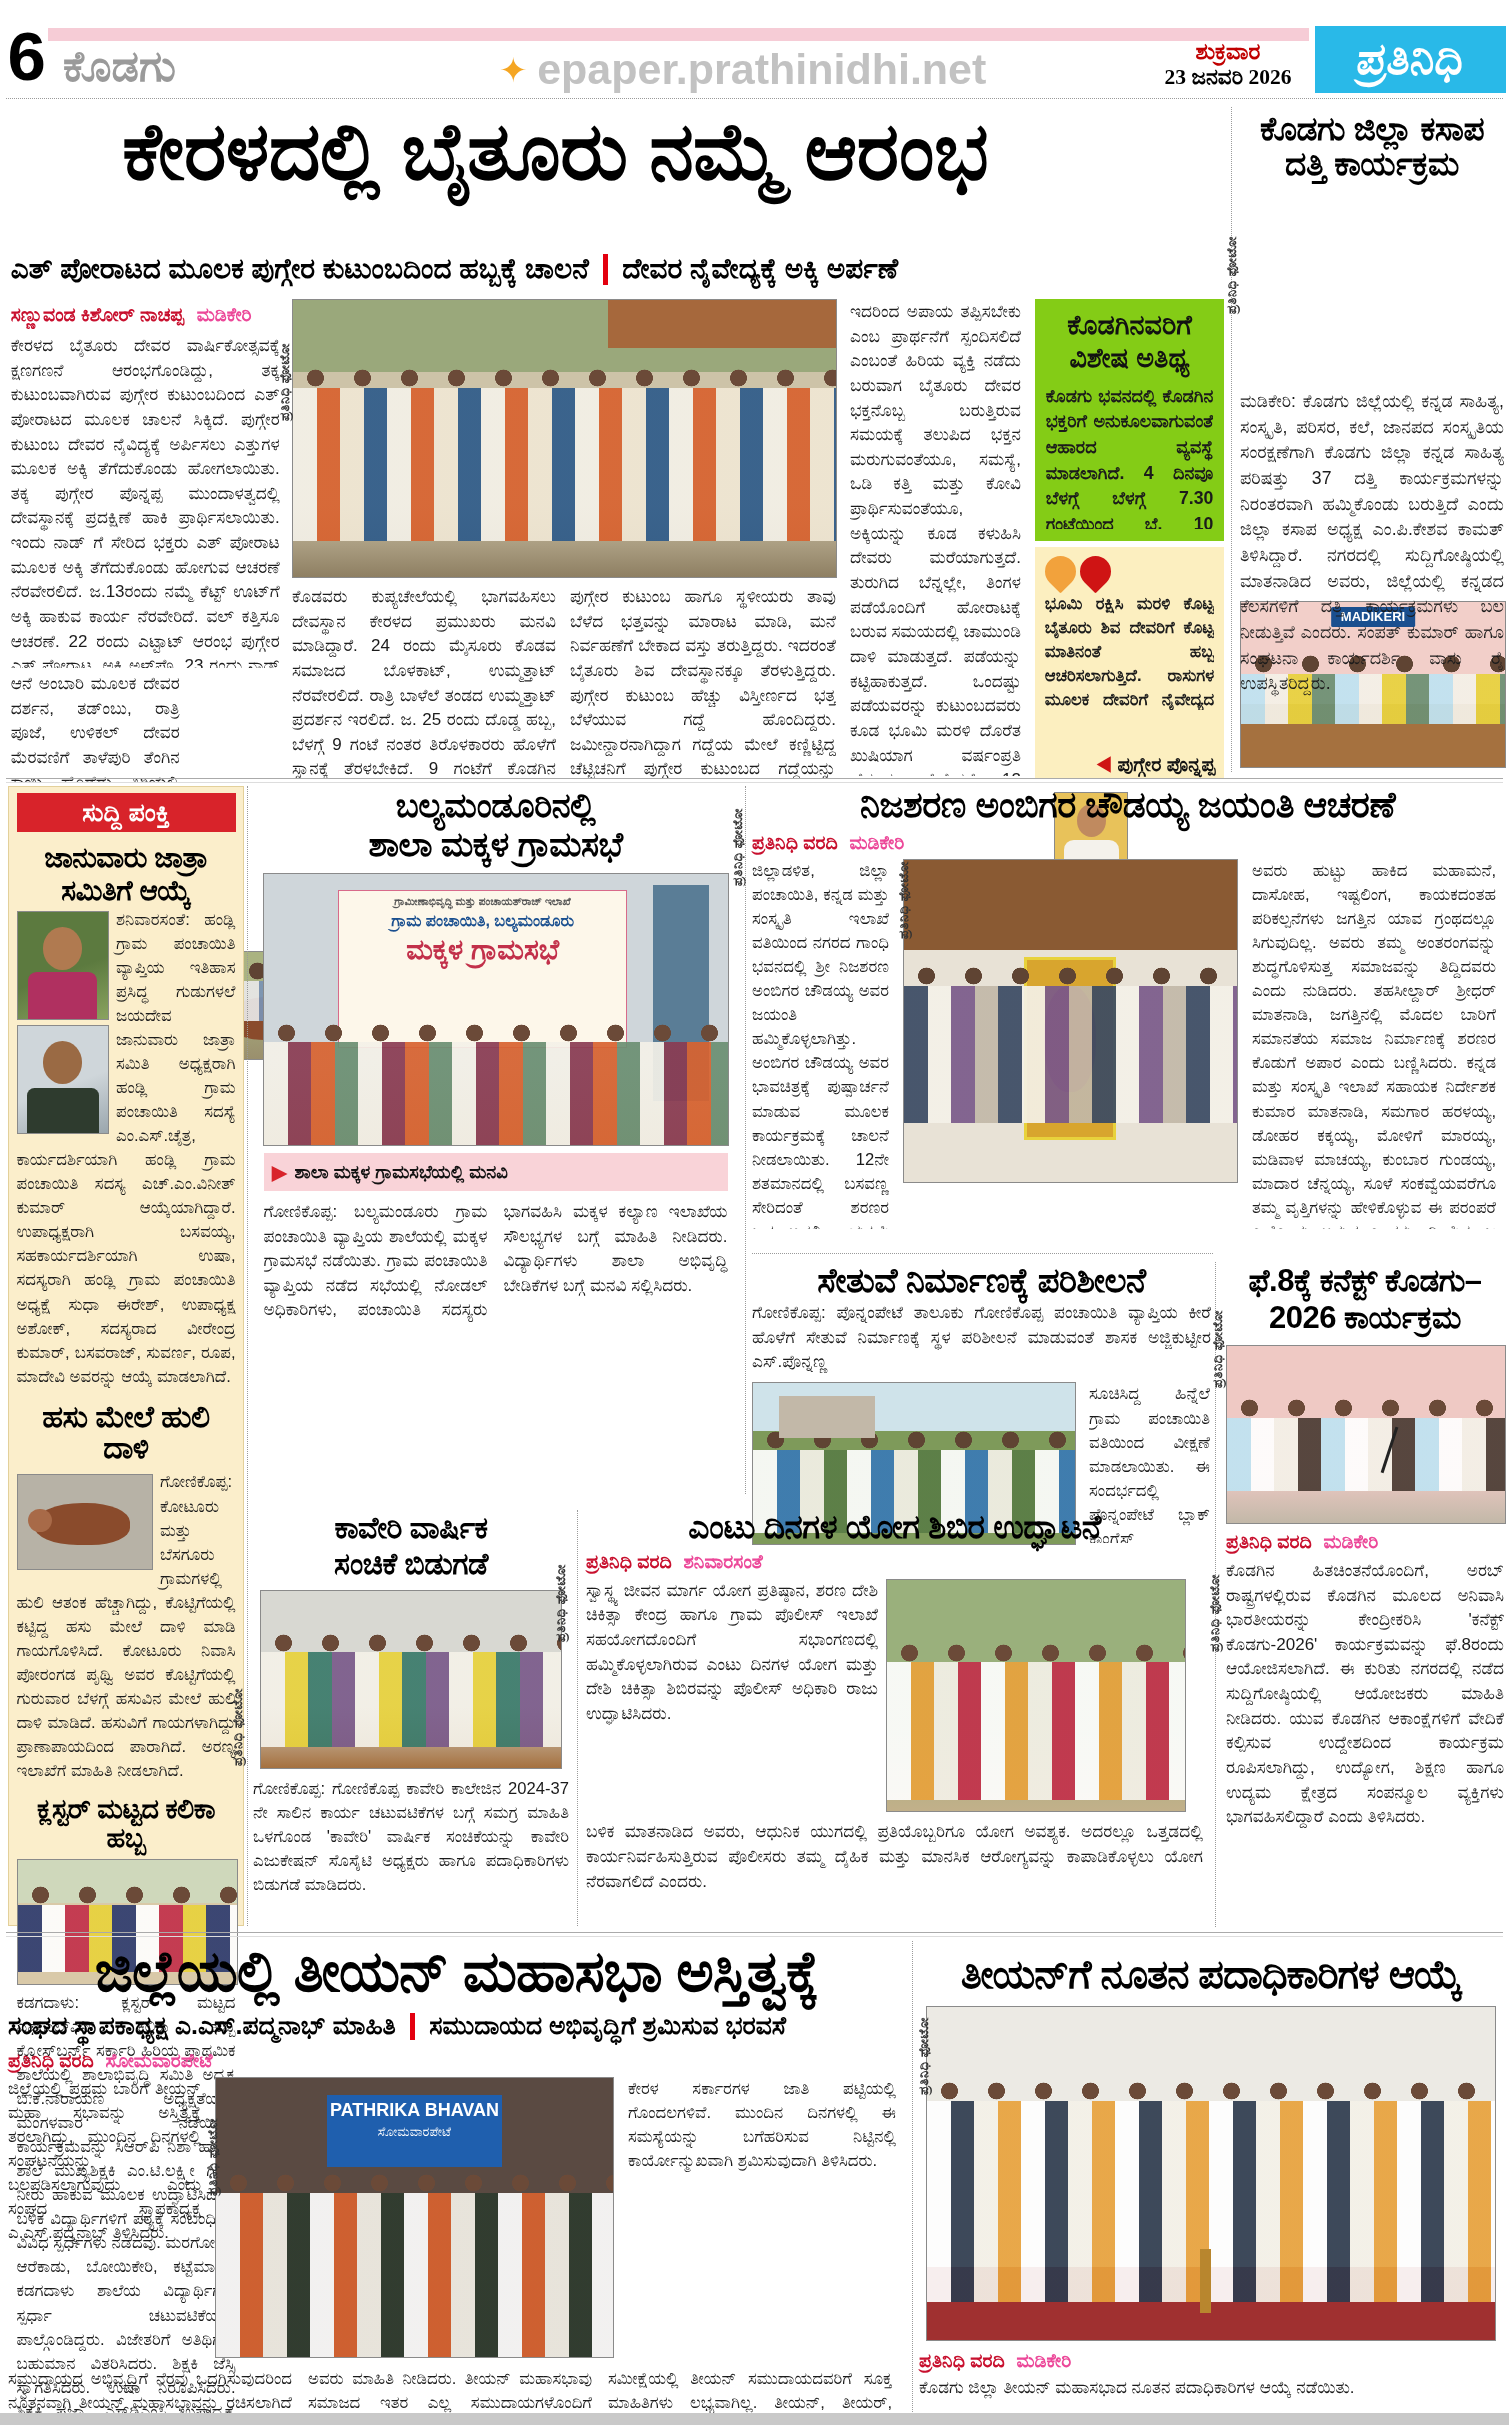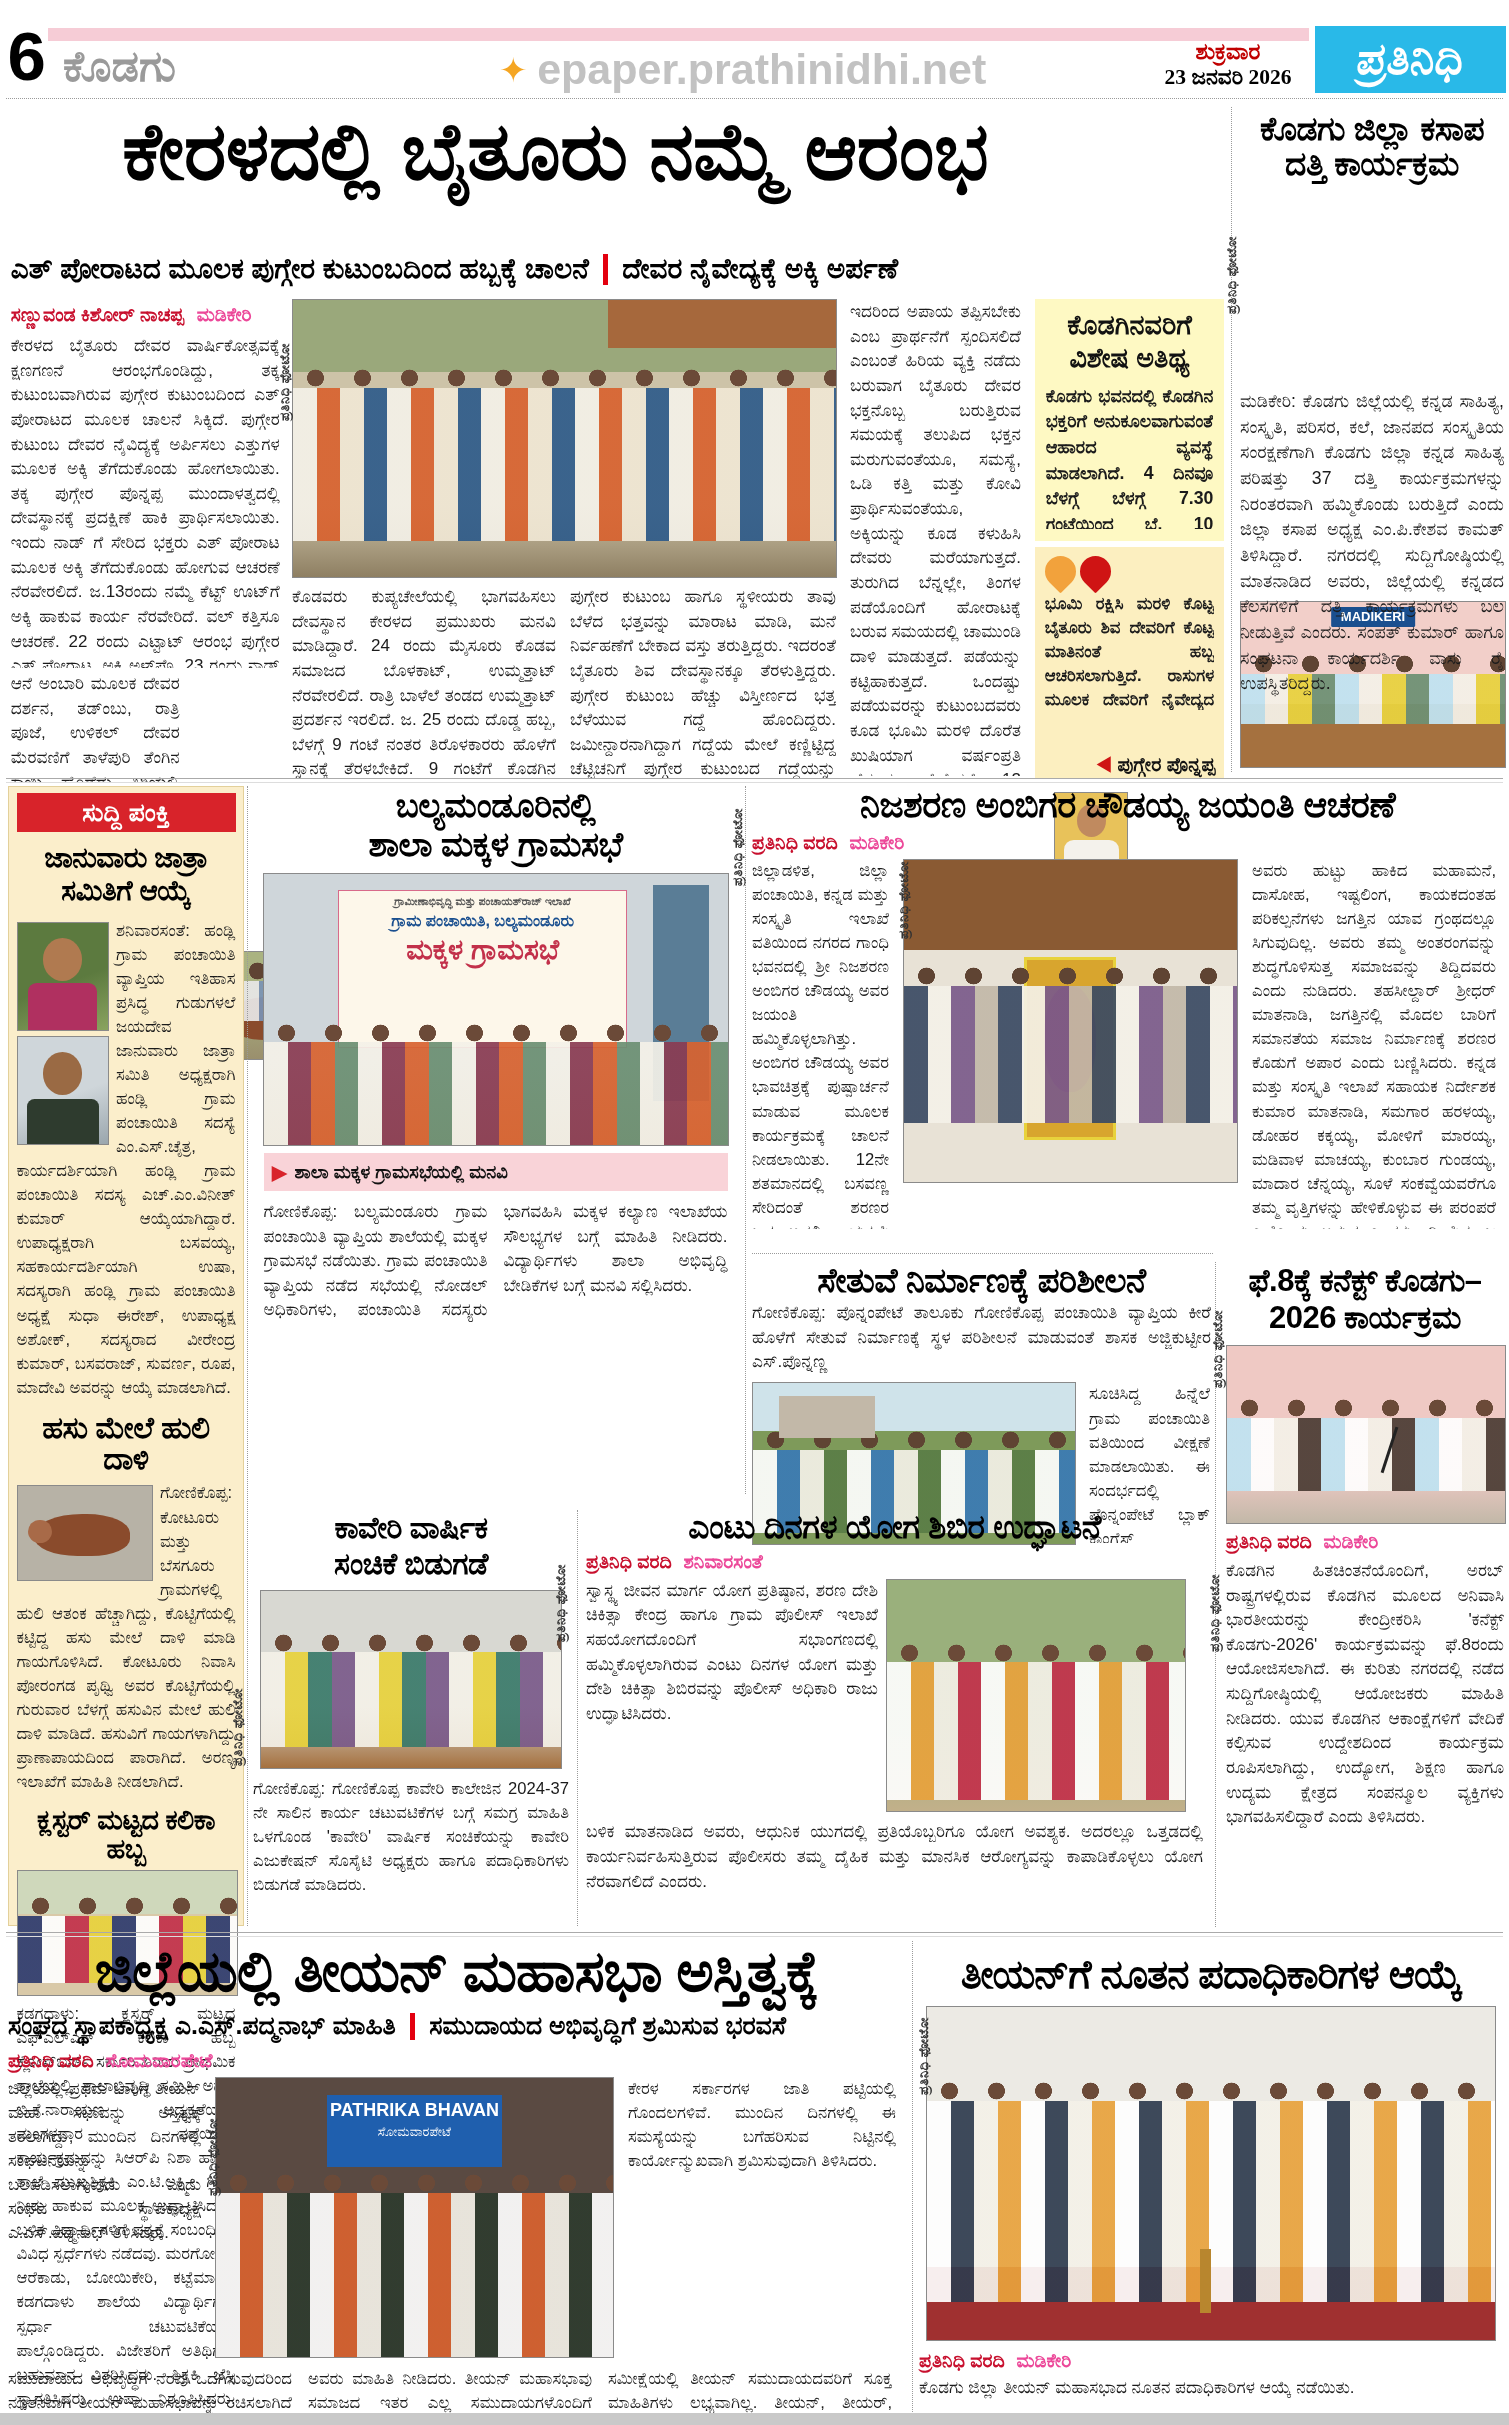--- a/index.html
+++ b/index.html
@@ -79,21 +79,21 @@
     <span>ಕೊಡವರು ಕುಪ್ಯಚೇಲೆಯಲ್ಲಿ ಭಾಗವಹಿಸಲು ದೇವಸ್ಥಾನ ಕೇರಳದ ಪ್ರಮುಖರು ಮನವಿ ಮಾಡಿದ್ದಾರೆ. 24 ರಂದು ಮೈಸೂರು ಕೊಡವ ಸಮಾಜದ ಬೊಳಕಾಟ್, ಉಮ್ಮತ್ತಾಟ್ ನೆರವೇರಲಿದೆ. ರಾತ್ರಿ ಬಾಳೆಲೆ ತಂಡದ ಉಮ್ಮತ್ತಾಟ್ ಪ್ರದರ್ಶನ ಇರಲಿದೆ. ಜ. 25 ರಂದು ದೊಡ್ಡ ಹಬ್ಬ, ಬೆಳಗ್ಗೆ 9 ಗಂಟೆ ನಂತರ ತಿರೊಳಕಾರರು ಹೊಳೆಗೆ ಸ್ನಾನಕ್ಕೆ ತೆರಳಬೇಕಿದೆ. 9 ಗಂಟೆಗೆ ಕೊಡಗಿನ ದೇವರುಗಳ ದರ್ಶನ, ತಿರೊಳಕಾರರು ಆಯುಧ ಹೊತ್ತು ಕುಣಿಯಲಿದೆ. ನೈವಿದ್ಯ ಅರ್ಪಣೆ, ಪ್ರಸಾದ ಸ್ವೀಕಾರ ನಡೆಯಲಿದೆ. 26 ರಂದು ಆರಾಟ್ ನಮ್ಮೆ ನಡೆಯಲಿದೆ. ಮಧ್ಯಾಹ್ನ ನೃತ್ಯ ನೆರವೇರಲಿದೆ.</span> 
   </div>
   <div class="abs bt" style="left:570px;top:585px;width:266px;height:193px;overflow:hidden">ಪುಗ್ಗೇರ ಕುಟುಂಬ ಹಾಗೂ ಸ್ಥಳೀಯರು ತಾವು ಬೆಳೆದ ಭತ್ತವನ್ನು ಮಾರಾಟ ಮಾಡಿ, ಮನೆ ನಿರ್ವಹಣೆಗೆ ಬೇಕಾದ ವಸ್ತು ತರುತ್ತಿದ್ದರು. ಇದರಂತೆ ಬೈತೂರು ಶಿವ ದೇವಸ್ಥಾನಕ್ಕೂ ತೆರಳುತ್ತಿದ್ದರು. ಪುಗ್ಗೇರ ಕುಟುಂಬ ಹೆಚ್ಚು ವಿಸ್ತೀರ್ಣದ ಭತ್ತ ಬೆಳೆಯುವ ಗದ್ದೆ ಹೊಂದಿದ್ದರು. ಜಮೀನ್ದಾರನಾಗಿದ್ದಾಗ ಗದ್ದೆಯ ಮೇಲೆ ಕಣ್ಣಿಟ್ಟಿದ್ದ ಚೆಟ್ಟಿಚನಿಗೆ ಪುಗ್ಗೇರ ಕುಟುಂಬದ ಗದ್ದೆಯನ್ನು ಕಿತ್ತುಕೊಳ್ಳುವ ದುರಾಸೆಯಿಂದ ಪುಗ್ಗೇರ ಕುಟುಂಬದ ಕೊಟ್ಟಿಗೆಯಲ್ಲಿದ್ದ 12 ರಾಸು ದನಗಳನ್ನು ಕಟ್ಟಿಕೊಂಡು ಉಳುಮೆ ಮಾಡುವ ಮೂಲಕ ಜಗಳಕ್ಕೆ ಇಳಿದಿದ್ದ. 1 ತಿಂಗಳ ಒಳಗೆ ಭೂಮಿಯನ್ನು ನೀಡುವಂತೆಯೂ, ತಪ್ಪಿದಲ್ಲಿ ಯುದ್ಧ ಎದುರಿಸಲು ಕೇಳಿಕೊಂಡಿದ್ದ. ಇದನ್ನು ಕಂಡ ಪುಗ್ಗೇರ ಕುಟುಂಬದ ಹಿರಿಯ ವ್ಯಕ್ತಿ ತನ್ನ ಕೆಲಸಕ್ಕೆಂದು ಇದ್ದ ಕೇರಳದ ಕರಿಂಬ ಎಂಬುವವನೊಂದಿಗೆ ನೋವು ಹಂಚಿಕೊಂಡಿದ್ದ. ಇದಕ್ಕೆ ಸೂಕ್ತ ಸಲಹೆ ನೀಡಿದ ಕರಿಂಬ ಕೇರಳದ ಬೈತೂರು ದೇವ</div>
   <div class="abs bt" style="left:850px;top:300px;width:171px;height:476px;overflow:hidden">ಇದರಿಂದ ಅಪಾಯ ತಪ್ಪಿಸಬೇಕು ಎಂಬ ಪ್ರಾರ್ಥನೆಗೆ ಸ್ಪಂದಿಸಲಿದೆ ಎಂಬಂತೆ ಹಿರಿಯ ವ್ಯಕ್ತಿ ನಡೆದು ಬರುವಾಗ ಬೈತೂರು ದೇವರ ಭಕ್ತನೊಬ್ಬ ಬರುತ್ತಿರುವ ಸಮಯಕ್ಕೆ ತಲುಪಿದ ಭಕ್ತನ ಮರುಗುವಂತೆಯೂ, ಸಮಸ್ಯೆ, ಒಡಿ ಕತ್ತಿ ಮತ್ತು ಕೋವಿ ಪ್ರಾರ್ಥಿಸುವಂತೆಯೂ, ಅಕ್ಕಿಯನ್ನು ಕೂಡ ಕಳುಹಿಸಿ ದೇವರು ಮರೆಯಾಗುತ್ತದೆ. ತುರುಗಿದ ಬೆನ್ನಲ್ಲೇ, ತಿಂಗಳ ಪಡೆಯೊಂದಿಗೆ ಹೋರಾಟಕ್ಕೆ ಬರುವ ಸಮಯದಲ್ಲಿ ಚಾಮುಂಡಿ ದಾಳಿ ಮಾಡುತ್ತದೆ. ಪಡೆಯನ್ನು ಕಟ್ಟಿಹಾಕುತ್ತದೆ. ಒಂದಷ್ಟು ಪಡೆಯವರನ್ನು ಕುಟುಂಬದವರು ಕೂಡ ಭೂಮಿ ಮರಳಿ ದೊರೆತ ಖುಷಿಯಾಗ ವರ್ಷಂಪ್ರತಿ ಬೈತೂರು ನೈವೇದ್ಯಕ್ಕೆ 12 ರಾಸುಗಳ ಕಳುಹಿಸುವಂತೆಯೂ, ನಾಲ್ಕು ದಿನದ ಕುಟುಂಬ ತಕ್ಕನಾಗಿ ದೇವರ ಶಿವ ಹೇಳುತ್ತಾನೆ. ಇದರಂತೆ ಪುಗ್ಗೇರ ಕುಟುಂಬ ಸ್ಥಾನ ನೀಡಿದೆ. ತಿಂಗಳಿಗೆ ಭಾರಣೆ, 4ನೇ ವರ್ಷ ಆಚರಣೆ ನಡೆಸಲಾಗುತ್ತಿದೆ.</div>
 
   <div class="abs photo" style="left:187px;top:672px;width:166px;height:107px;background:linear-gradient(180deg,#aab381 0 40%,#9a8f6d 100%)">
     <div class="abs" style="left:24%;top:42%;width:55%;height:40%;background:#8a4b2c;border-radius:45% 55% 40% 40%"></div>
     <div class="crowd" style="top:5.4px;height:64px;--skin:#5f4433;--c1:#fff;--c2:#d8b23c;--c3:#e8e8e8;--c4:#7a93b5"></div>
   </div>
 
-  <div class="abs" style="left:1035px;top:299px;width:189px;height:242px;background:#fef9c3;padding:9.7px 10.7px;box-sizing:border-box">
+  <div class="abs" style="left:1035px;top:299px;width:189px;height:242px;background:#84cc16;padding:9.7px 10.7px;box-sizing:border-box">
     <div class="pre" style="font-size:27px;font-weight:900;text-align:center;line-height:1.25">ಕೊಡಗಿನವರಿಗೆ
 ವಿಶೇಷ ಅತಿಥ್ಯ</div>
     <div class="bt" style="margin-top:7.5px;font-size:17.7px;font-weight:bold;height:145px;overflow:hidden">ಕೊಡಗು ಭವನದಲ್ಲಿ ಕೊಡಗಿನ ಭಕ್ತರಿಗೆ ಅನುಕೂಲವಾಗುವಂತೆ ಆಹಾರದ ವ್ಯವಸ್ಥೆ ಮಾಡಲಾಗಿದೆ. 4 ದಿನವೂ ಬೆಳಗ್ಗೆ ಬೆಳಗ್ಗೆ 7.30 ಗಂಟೆಯಿಂದ ಬೆ. 10 ಗಂಟೆಯವರೆಗೆ ಕಾಫಿ, ತಿಂಡಿ, ಉಪಹಾರ, ಸಂಜೆ 4 ಗಂಟೆಗೆ ಕಾಫಿ, ಲಘು ಉಪಹಾರ, ದೇವಸ್ಥಾನದಲ್ಲಿ ಅನ್ನದಾನ ನಡೆಯಲಿದೆ.</div>
   </div>
 
   <div class="abs" style="left:1035px;top:547px;width:189px;height:232px;background:#fcefc0;padding:8.6px 9.7px;box-sizing:border-box">
     <div class="qicon">
       <span class="qdrop" style="background:#f2a23c"></span>
       <span class="qdrop" style="background:#cf1414"></span>
     </div>
@@ -123,21 +123,21 @@
   <div class="abs bt" style="left:1240px;top:389px;width:264px;height:381px;overflow:hidden;font-size:17.7px">ಮಡಿಕೇರಿ: ಕೊಡಗು ಜಿಲ್ಲೆಯಲ್ಲಿ ಕನ್ನಡ ಸಾಹಿತ್ಯ, ಸಂಸ್ಕೃತಿ, ಪರಿಸರ, ಕಲೆ, ಜಾನಪದ ಸಂಸ್ಕೃತಿಯ ಸಂರಕ್ಷಣೆಗಾಗಿ ಕೊಡಗು ಜಿಲ್ಲಾ ಕನ್ನಡ ಸಾಹಿತ್ಯ ಪರಿಷತ್ತು 37 ದತ್ತಿ ಕಾರ್ಯಕ್ರಮಗಳನ್ನು ನಿರಂತರವಾಗಿ ಹಮ್ಮಿಕೊಂಡು ಬರುತ್ತಿದೆ ಎಂದು ಜಿಲ್ಲಾ ಕಸಾಪ ಅಧ್ಯಕ್ಷ ಎಂ.ಪಿ.ಕೇಶವ ಕಾಮತ್ ತಿಳಿಸಿದ್ದಾರೆ. ನಗರದಲ್ಲಿ ಸುದ್ದಿಗೋಷ್ಠಿಯಲ್ಲಿ ಮಾತನಾಡಿದ ಅವರು, ಜಿಲ್ಲೆಯಲ್ಲಿ ಕನ್ನಡದ ಕೆಲಸಗಳಿಗೆ ದತ್ತಿ ಕಾರ್ಯಕ್ರಮಗಳು ಬಲ ನೀಡುತ್ತಿವೆ ಎಂದರು. ಸಂಪತ್ ಕುಮಾರ್ ಹಾಗೂ ಸಂಘಟನಾ ಕಾರ್ಯದರ್ಶಿ ವಾಸು ರೈ ಉಪಸ್ಥಿತರಿದ್ದರು.</div>
 </div>
 
 <div class="hdiv2" style="left:6.4px;top:778px;width:1497px"></div>
 
 <div class="abs cream" style="left:8px;top:786px;width:236px;height:1140px;padding:6.4px 7.5px;box-sizing:border-box">
   <div style="background:#d8232a;color:#fff;font-size:25px;font-weight:900;text-align:center;padding:4.3px 0">ಸುದ್ದಿ ಪಂಕ್ತಿ</div>
 
   <div class="hl pre" style="font-size:28px;text-align:center;margin-top:8.6px;line-height:1.2">ಜಾನುವಾರು ಜಾತ್ರಾ
 ಸಮಿತಿಗೆ ಆಯ್ಕೆ</div>
-  <div style="margin-top:11px;overflow:hidden">
+  <div style="margin-top:0;overflow:hidden">
     <div style="float:left;margin:3.2px 7.5px 3.2px 0">
       <div class="photo" style="width:90px;height:107px;background:linear-gradient(160deg,#5c7a3f 0 55%,#8aa35f 100%)">
         <div class="abs" style="left:28%;top:14%;width:44%;height:40%;background:#b07a50;border-radius:50%"></div>
         <div class="abs" style="left:12%;top:56%;width:76%;height:44%;background:#b03060;border-radius:8.6px 8.6px 0 0"></div>
       </div>
       <div class="photo" style="width:90px;height:107px;margin-top:5.4px;background:linear-gradient(160deg,#cfd6da 0 55%,#9aa6ad 100%)">
         <div class="abs" style="left:28%;top:14%;width:44%;height:40%;background:#9a6a44;border-radius:50%"></div>
         <div class="abs" style="left:10%;top:58%;width:80%;height:42%;background:#2e3b2e;border-radius:7.5px 7.5px 0 0"></div>
       </div>
     </div>

